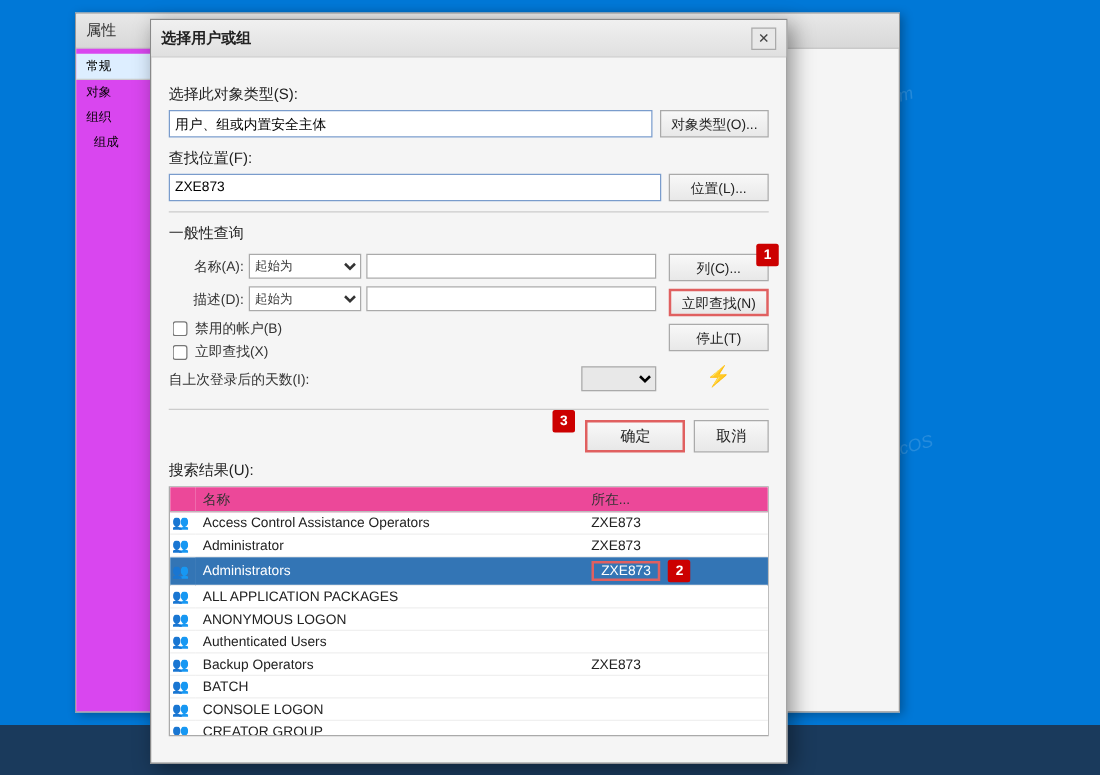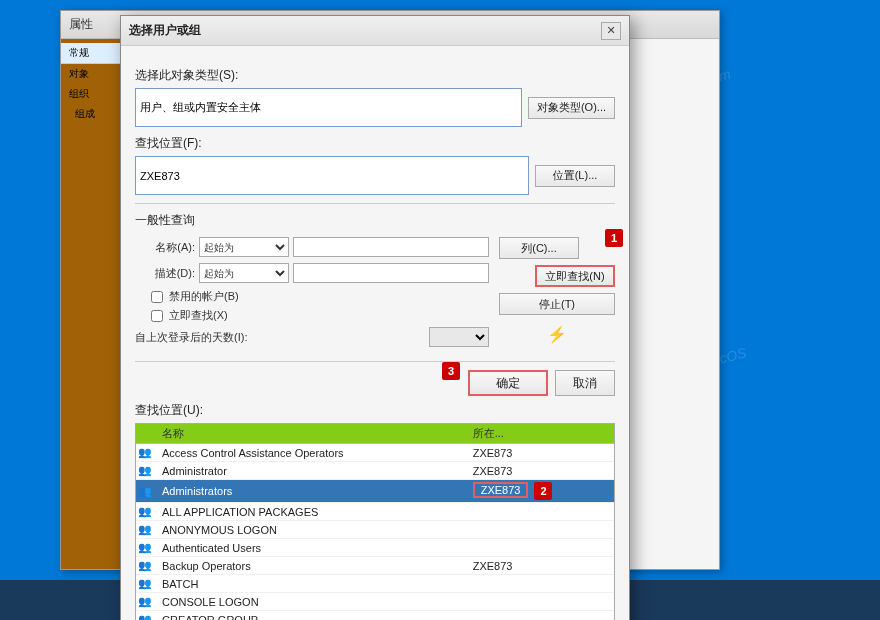--- a/index.html
+++ b/index.html
@@ -101,21 +101,21 @@
 
     .row {
       display: flex;
       align-items: center;
       margin-bottom: 8px;
       gap: 6px;
     }
 
     .text-input {
       flex: 1;
-      height: 39px;
+      height: 22px;
       border: 1px solid #7a9ccc;
       padding: 2px 4px;
       font-size: 11px;
       background: white;
       outline: none;
     }
 
     .dialog-btn {
       height: 22px;
       min-width: 80px;
@@ -164,21 +164,21 @@
     .form-input-right {
       flex: 1;
       height: 20px;
       border: 1px solid #aaa;
       background: white;
     }
 
     .checkbox-row {
       display: flex;
       align-items: center;
-      margin: 4px 16px;
+      margin: 4px 3px;
       gap: 6px;
       font-size: 11px;
       color: #333;
     }
     .checkbox-row input[type=checkbox] {
       width: 12px; height: 12px;
     }
 
     .days-input {
       width: 60px;
@@ -215,21 +215,21 @@
       height: 200px;
       overflow-y: auto;
       position: relative;
     }
 
     .results-table {
       width: 100%;
       border-collapse: collapse;
     }
     .results-table thead tr {
-      background: #84cc16;
+      background: #ec4899;
     }
     .results-table th {
       font-size: 11px;
       color: #333;
       padding: 2px 6px;
       border-bottom: 1px solid #bbb;
       text-align: left;
       font-weight: normal;
     }
     .results-table td {
@@ -266,21 +266,20 @@
     .action-btns {
       display: flex;
       flex-direction: column;
       gap: 6px;
       position: relative;
     }
 
     .btn-search-now {
       border: 2px solid #e06060;
       background: linear-gradient(to bottom, #f8f8f8, #e8e8e8);
-      margin-left: 36px;
     }
 
     
     .results-table-container::-webkit-scrollbar {
       width: 16px;
     }
     .results-table-container::-webkit-scrollbar-track {
       background: #f0f0f0;
     }
     .results-table-container::-webkit-scrollbar-thumb {
@@ -342,21 +341,21 @@
 <div class="watermark" style="top:250px; left:580px;">macOSh</div>
 <div class="watermark" style="top:350px; left:700px;">macOS</div>
 <div class="watermark" style="top:80px; left:620px;">macOShome.com</div>
 
 <div class="bg-properties">
   <div class="bg-prop-title">
     <span>属性</span>
   </div>
   <div style="display:flex; height: calc(100% - 28px);">
 
-    <div style="width:80px; background:#a16207; border-right:1px solid #0f766e; padding-top:4px;">
+    <div style="width:80px; background:#d946ef; border-right:1px solid #0f766e; padding-top:4px;">
       <div style="font-size:10px; padding:3px 8px; background:#ddeeff; border-bottom:1px solid #ccc;">常规</div>
       <div style="font-size:10px; padding:3px 8px;">对象</div>
       <div style="font-size:10px; padding:3px 8px;">组织</div>
       <div style="font-size:10px; padding:3px 14px;">组成</div>
     </div>
 
     <div style="flex:1; padding:8px; font-size:11px; color:#444;">
       <div style="margin-bottom:6px;">要更...</div>
       <div style="margin-bottom:4px;">Trust</div>
       <div style="margin-bottom:4px; font-size:10px;">完成<br>修改<br>读<br>写<br>特...</div>
@@ -451,21 +450,21 @@
 
     <hr class="divider">
 
     <div style="position:relative; display:flex; justify-content:flex-end; align-items:center; margin-bottom:6px;">
       <div class="anno-num" style="top:-8px; right:155px;">3</div>
       <button class="btn-confirm highlight-red-border">确定</button>
       &nbsp;&nbsp;
       <button class="btn-cancel">取消</button>
     </div>
 
-    <div class="search-results-label">查找位置(U):</div>
+    <div class="search-results-label">搜索结果(U):</div>
 
     <div class="results-table-container">
       <table class="results-table">
         <thead>
           <tr>
             <th style="width:20px;"></th>
             <th>名称</th>
             <th>所在...</th>
           </tr>
         </thead>

